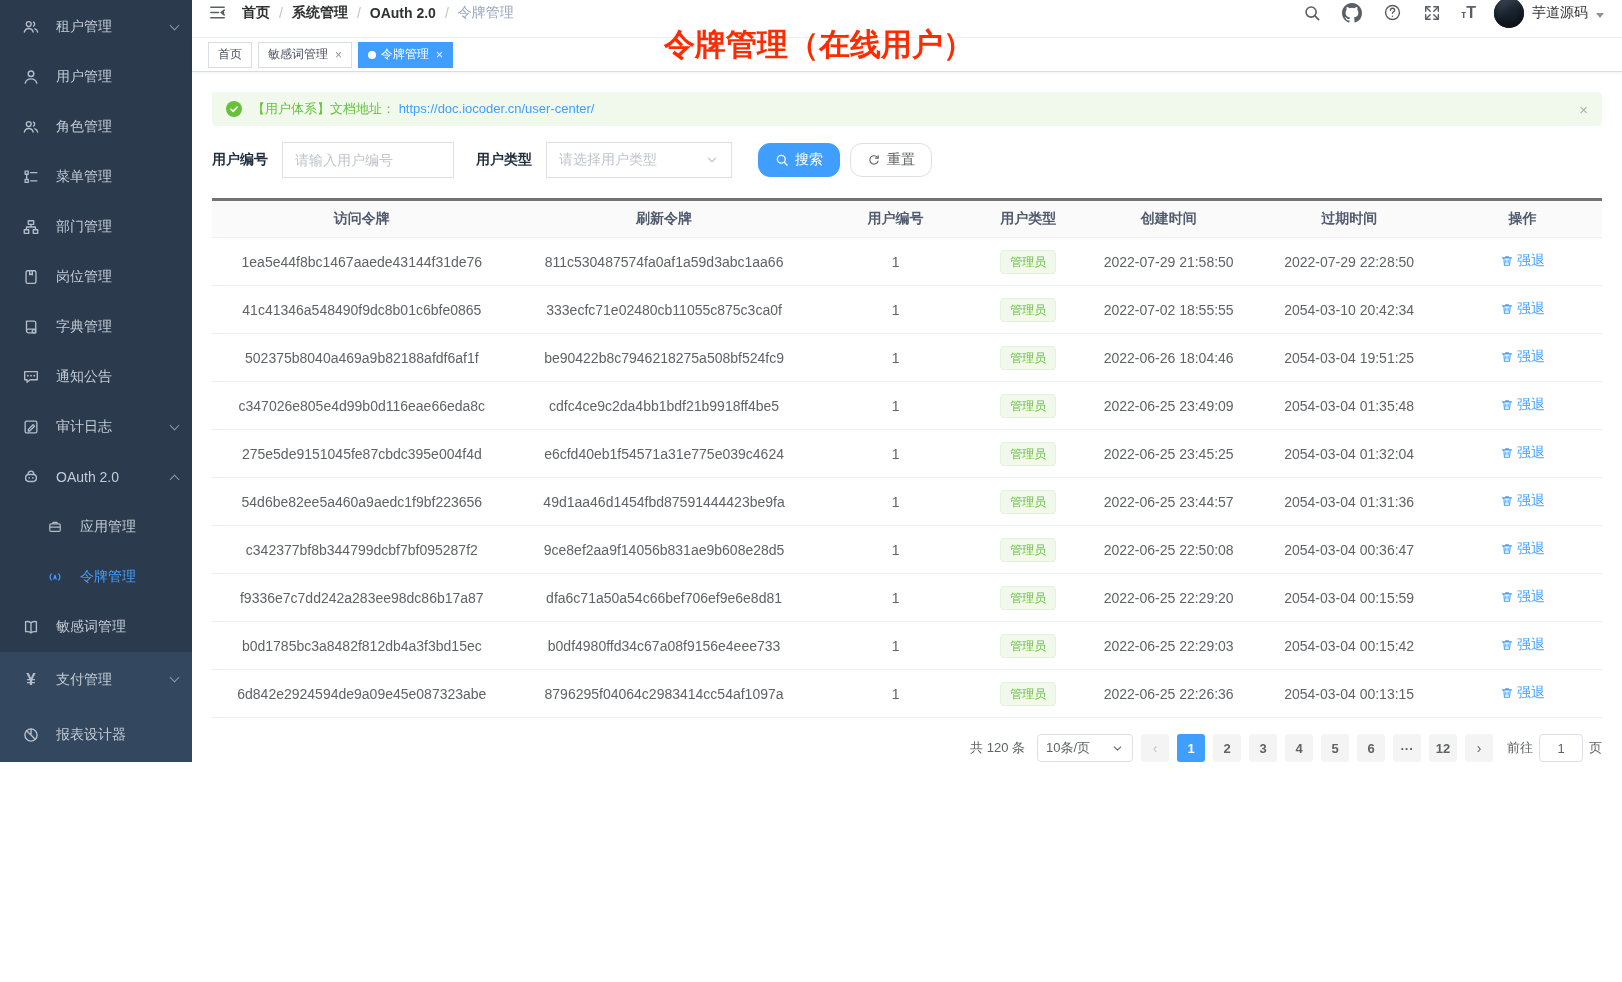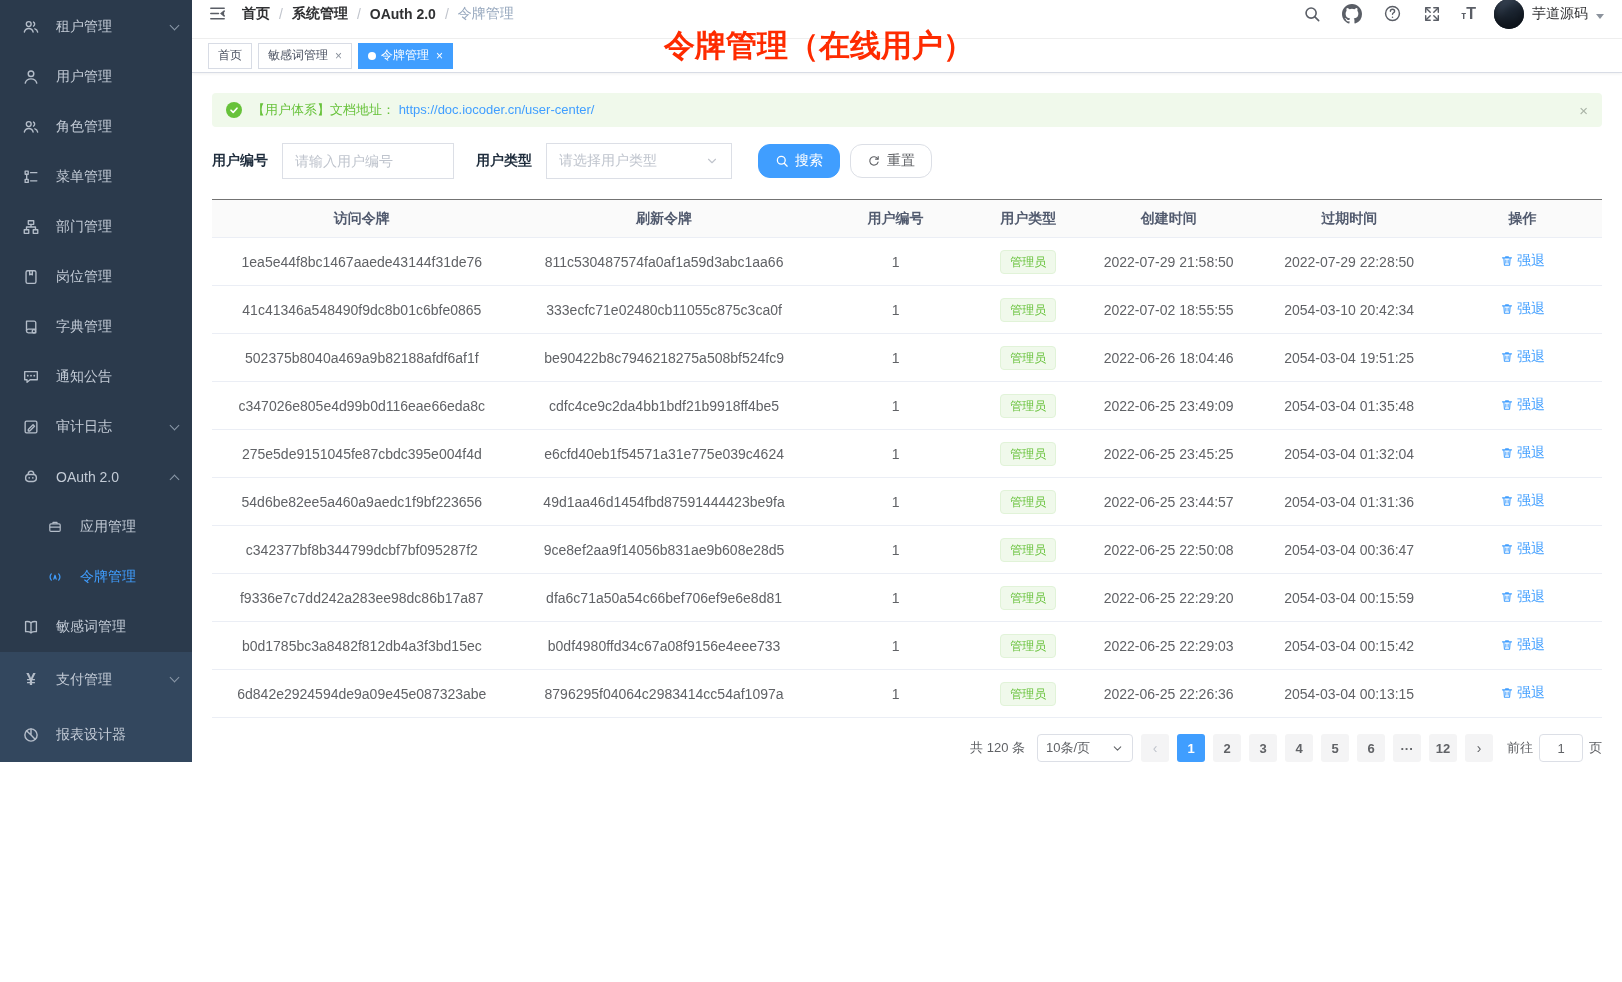--- a/index.html
+++ b/index.html
@@ -109,21 +109,21 @@
     font-size:14px; padding:0 12px; color:#606266; display:flex; align-items:center; }
   .f-input { width:172px; } .f-input::placeholder { color:#bfc4cd; }
   .f-select { width:186px; justify-content:space-between; color:#bfc4cd; cursor:pointer; margin-right:16px; }
   .f-select .sel-chev { color:#c0c4cc; }
   .btn { height:34px; border-radius:12px; font-size:14px; display:inline-flex; align-items:center;
     gap:6px; padding:0 16px; cursor:pointer; border:1px solid #dcdfe6; background:#fff; color:#606266; }
   .btn.primary { background:#409eff; border-color:#409eff; color:#fff; }
 
   table.grid { width:100%; border-collapse:collapse; margin-top:20px; table-layout:fixed; }
   table.grid th { height:38px; background:#fafafa; font-size:14px; font-weight:700; color:#515a6e;
-    text-align:center; border-bottom:1px solid #ebeef5; border-top:1px solid #737373; }
+    text-align:center; border-bottom:1px solid #ebeef5; border-top:3px solid #737373; }
   table.grid td { height:48px; font-size:14px; color:#606266; text-align:center;
     border-bottom:1px solid #ebeef5; white-space:nowrap; overflow:hidden; }
   .role-tag { display:inline-block; background:#f0f9eb; border:1px solid #e1f3d8; color:#67c23a;
     font-size:12px; line-height:1; padding:5px 9px; border-radius:4px; }
   .kick-link { color:#409eff; cursor:pointer; display:inline-flex; align-items:center; gap:3px; font-size:14px; }
 
   .pager { margin-top:16px; display:flex; align-items:center; justify-content:flex-end; gap:8px;
     font-size:13px; color:#606266; }
   .pager .total { margin-right:4px; }
   .size-select { height:28px; width:96px; border:1px solid #dcdfe6; border-radius:4px; display:flex;

